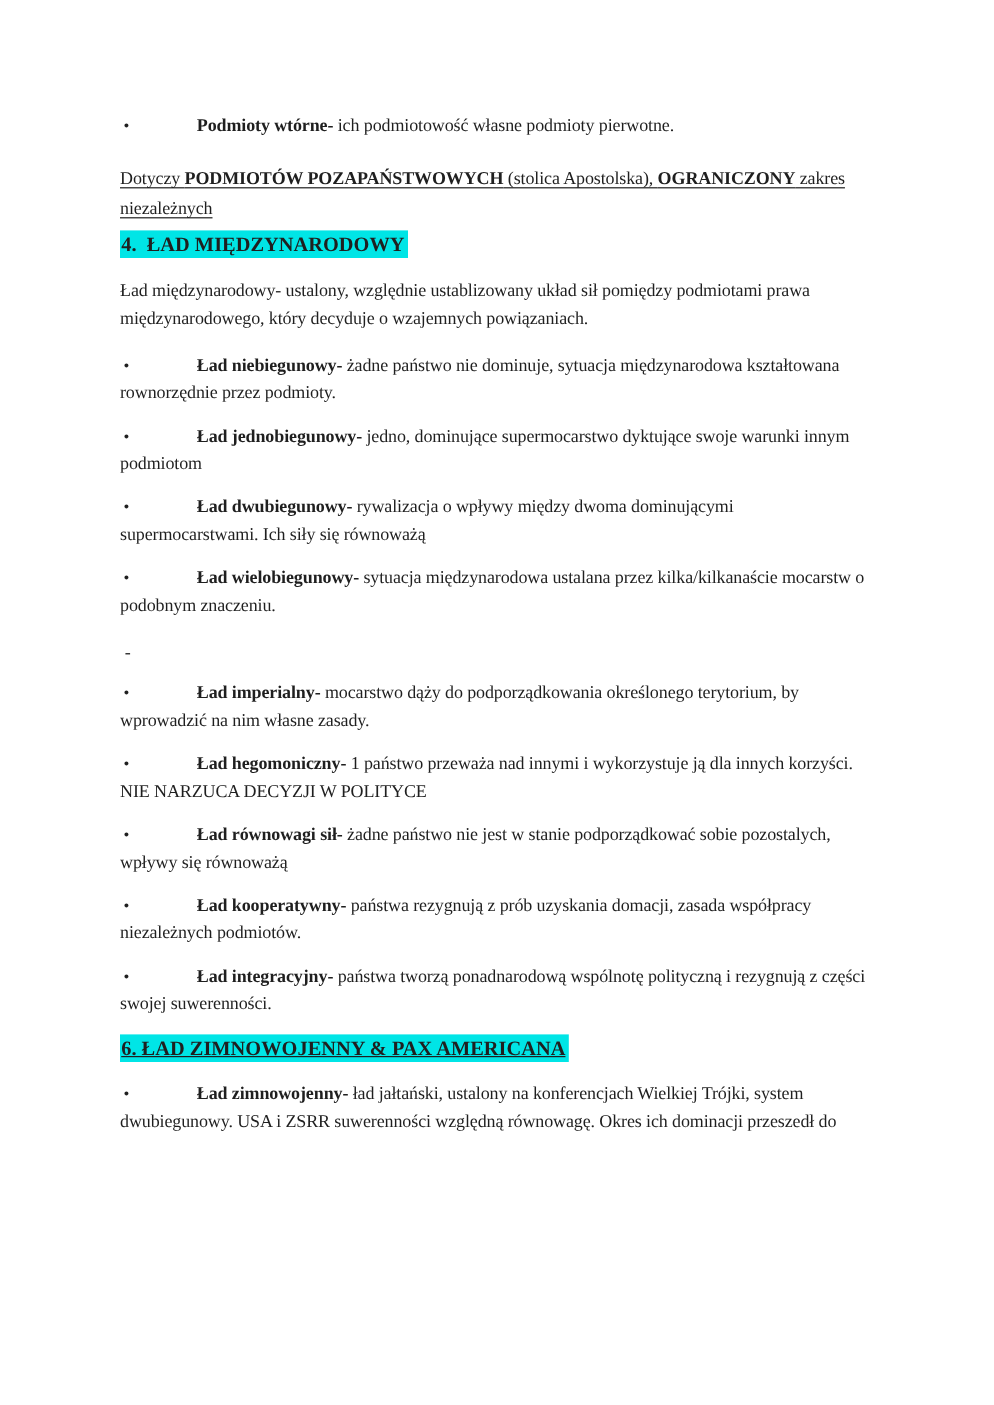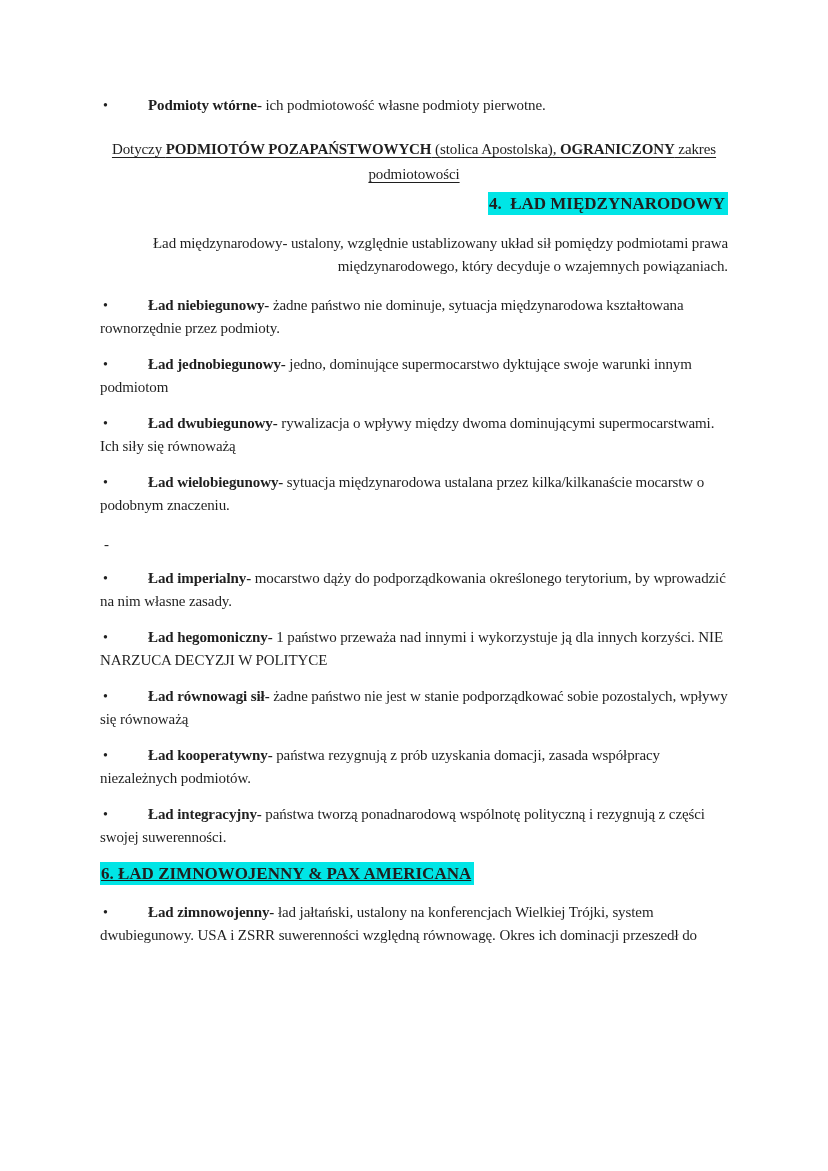--- a/index.html
+++ b/index.html
@@ -34,49 +34,48 @@
     text-indent: 48px;
     margin: 0 0 13px 0;
   }
   .bullet .dot {
     position: absolute;
     left: 3px;
     top: 0;
     text-indent: 0;
     font-size: 14px;
   }
-  .term { font-weight: bold; }
+  .term { font-weight: bold; margin-left: 16px; }
 
   .banner {
     margin-top: 20px;
-    text-align: center;
     line-height: 25px;
   }
   .banner .u {
     text-decoration: underline;
     text-underline-offset: 3px;
   }
   .banner .b { font-weight: bold; }
 
   .heading {
     font-weight: bold;
     font-size: 17px;
     line-height: 24px;
     letter-spacing: 0;
   }
   .heading .hl {
     background: var(--hl, #00e5e6);
     padding: 2px 3px 2px 1px;
     white-space: pre-wrap;
   }
-  .h4 { margin-top: 5px; text-align: right; }
+  .h4 { margin-top: 5px; }
   .h5 { margin-top: 81px; }
   .h6 { margin-top: 9px; text-decoration: underline; }
 
-  .para { margin-top: 16px; text-align: right; }
+  .para { margin-top: 16px; }
 
   .mt16 { margin-top: 16px; }
   .mt11 { margin-top: 11px; }
   .mt15 { margin-top: 15px; }
 
   .dash-line {
     margin-top: 16px;
     margin-bottom: 0;
     text-indent: 4px;
   }
@@ -86,21 +85,21 @@
 
 <div class="page">
   <div class="content">
 
     <p class="bullet">
       <span class="dot">•</span><span class="term">Podmioty wtórne-</span><span> ich podmiotowość własne podmioty pierwotne.</span>
     </p>
 
     <div class="banner">
       <span class="u"><span>Dotyczy </span><span class="b">PODMIOTÓW POZAPAŃSTWOWYCH</span><span> (stolica Apostolska), </span><span class="b">OGRANICZONY</span><span> zakres</span></span><br>
-      <span class="u">podmiotowości</span>
+      <span class="u">niezależnych</span>
     </div>
 
     <p class="heading h4"><span class="hl">4.  ŁAD MIĘDZYNARODOWY</span></p>
     <p class="para">Ład międzynarodowy- ustalony, względnie ustablizowany układ sił pomiędzy podmiotami prawa międzynarodowego, który decyduje o wzajemnych powiązaniach.</p>
 
 
     <p class="bullet mt16">
       <span class="dot">•</span><span class="term">Ład niebiegunowy-</span><span> żadne państwo nie dominuje, sytuacja międzynarodowa kształtowana rownorzędnie przez podmioty.</span>
     </p>
     <p class="bullet">

